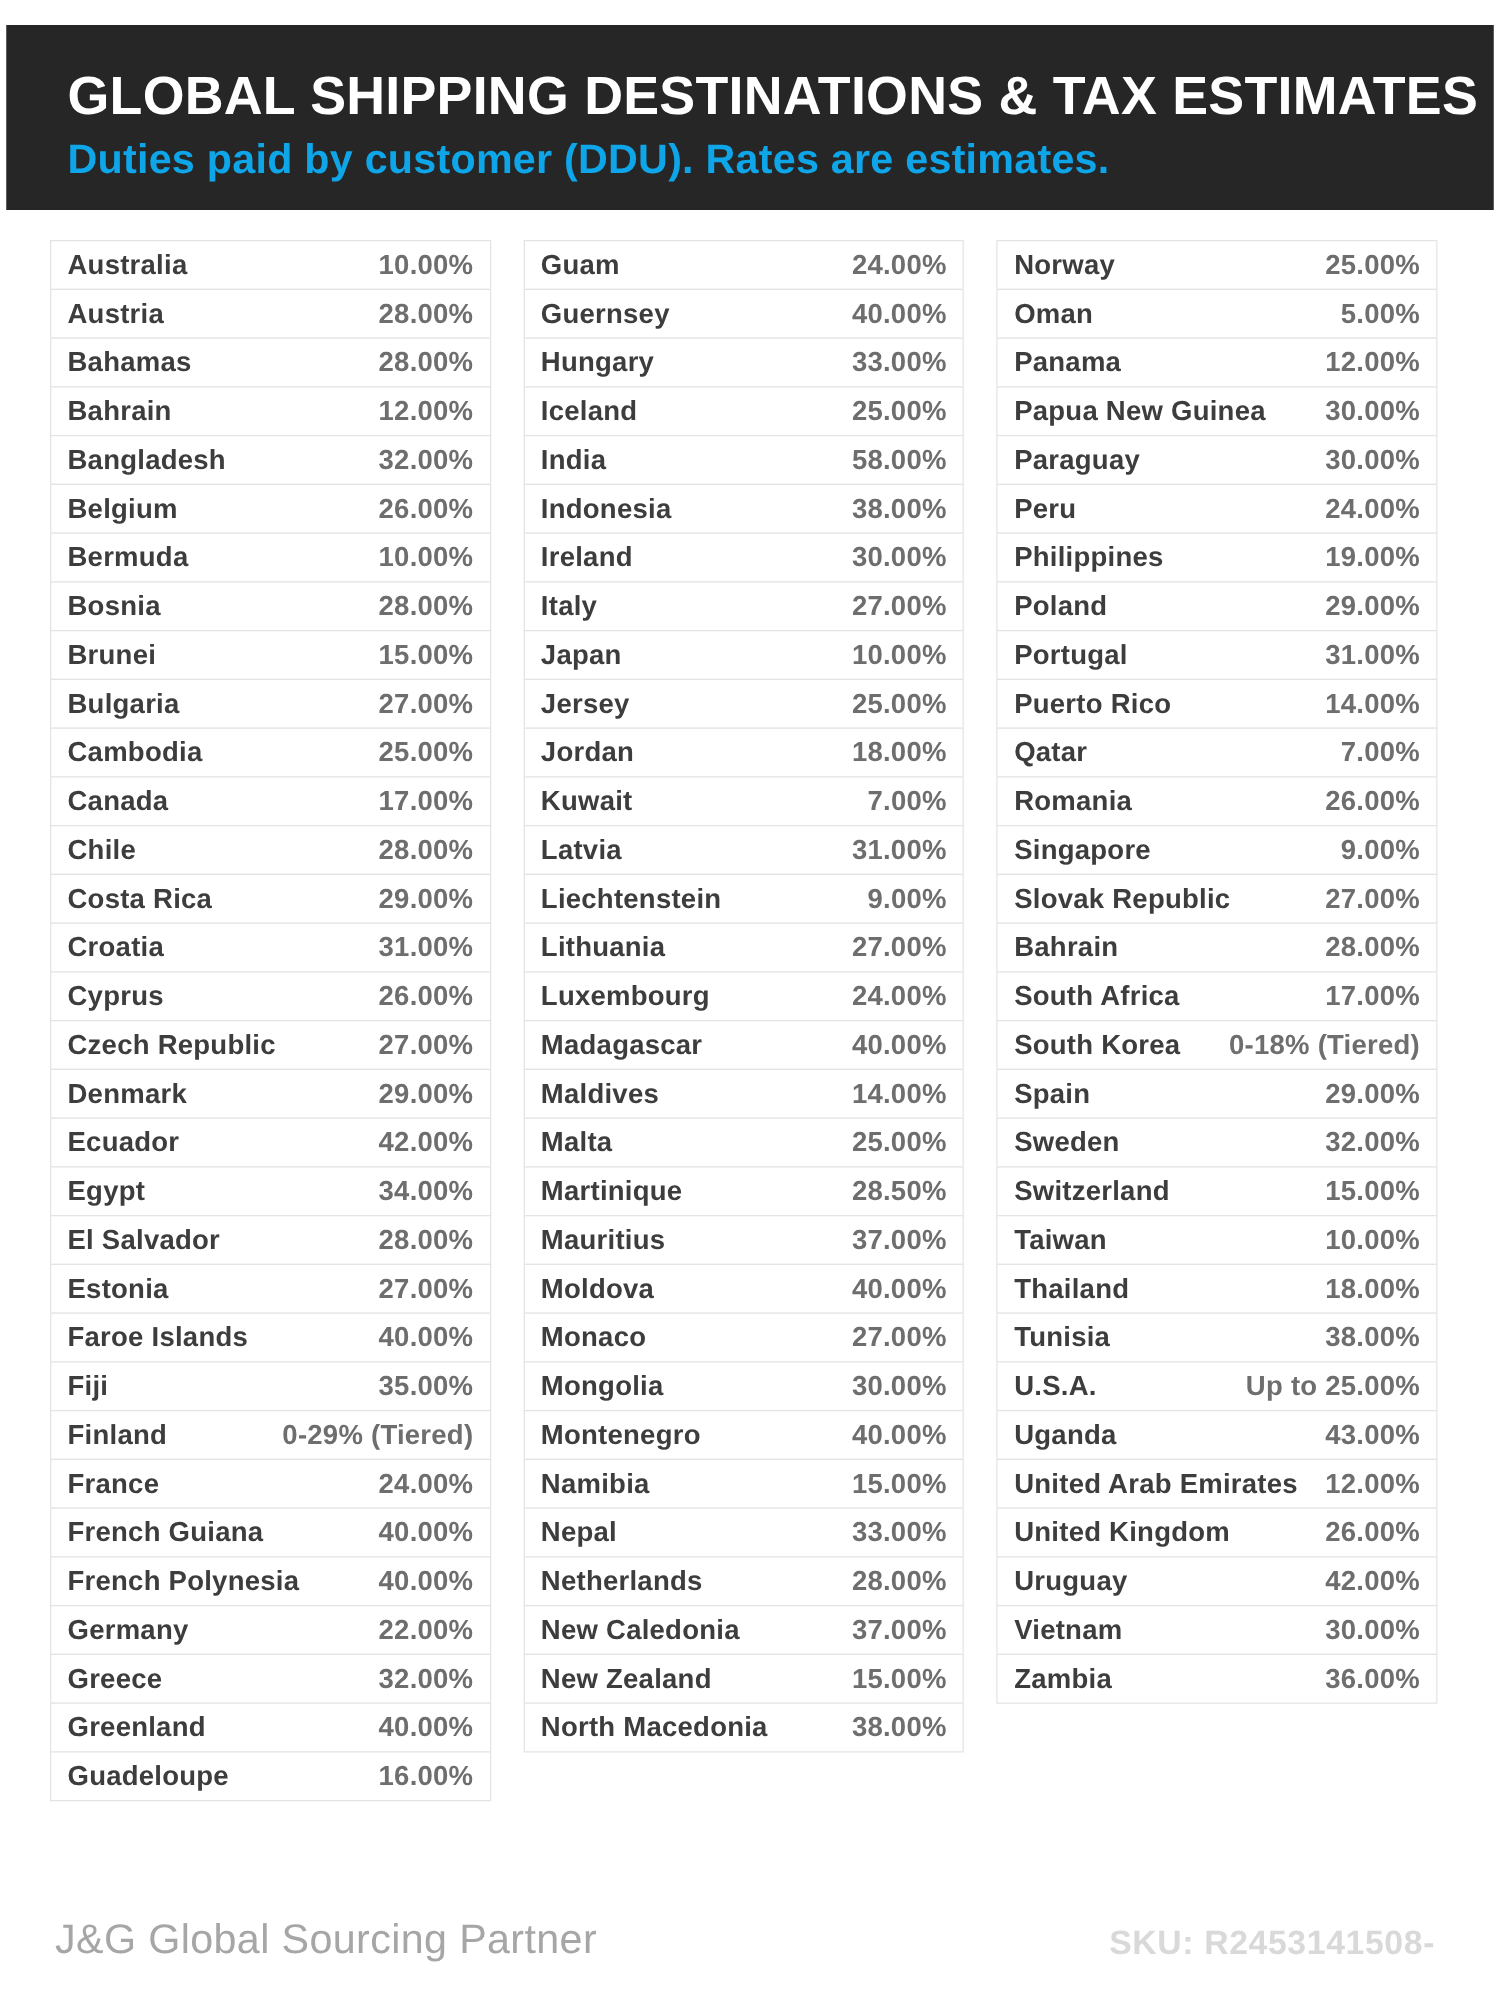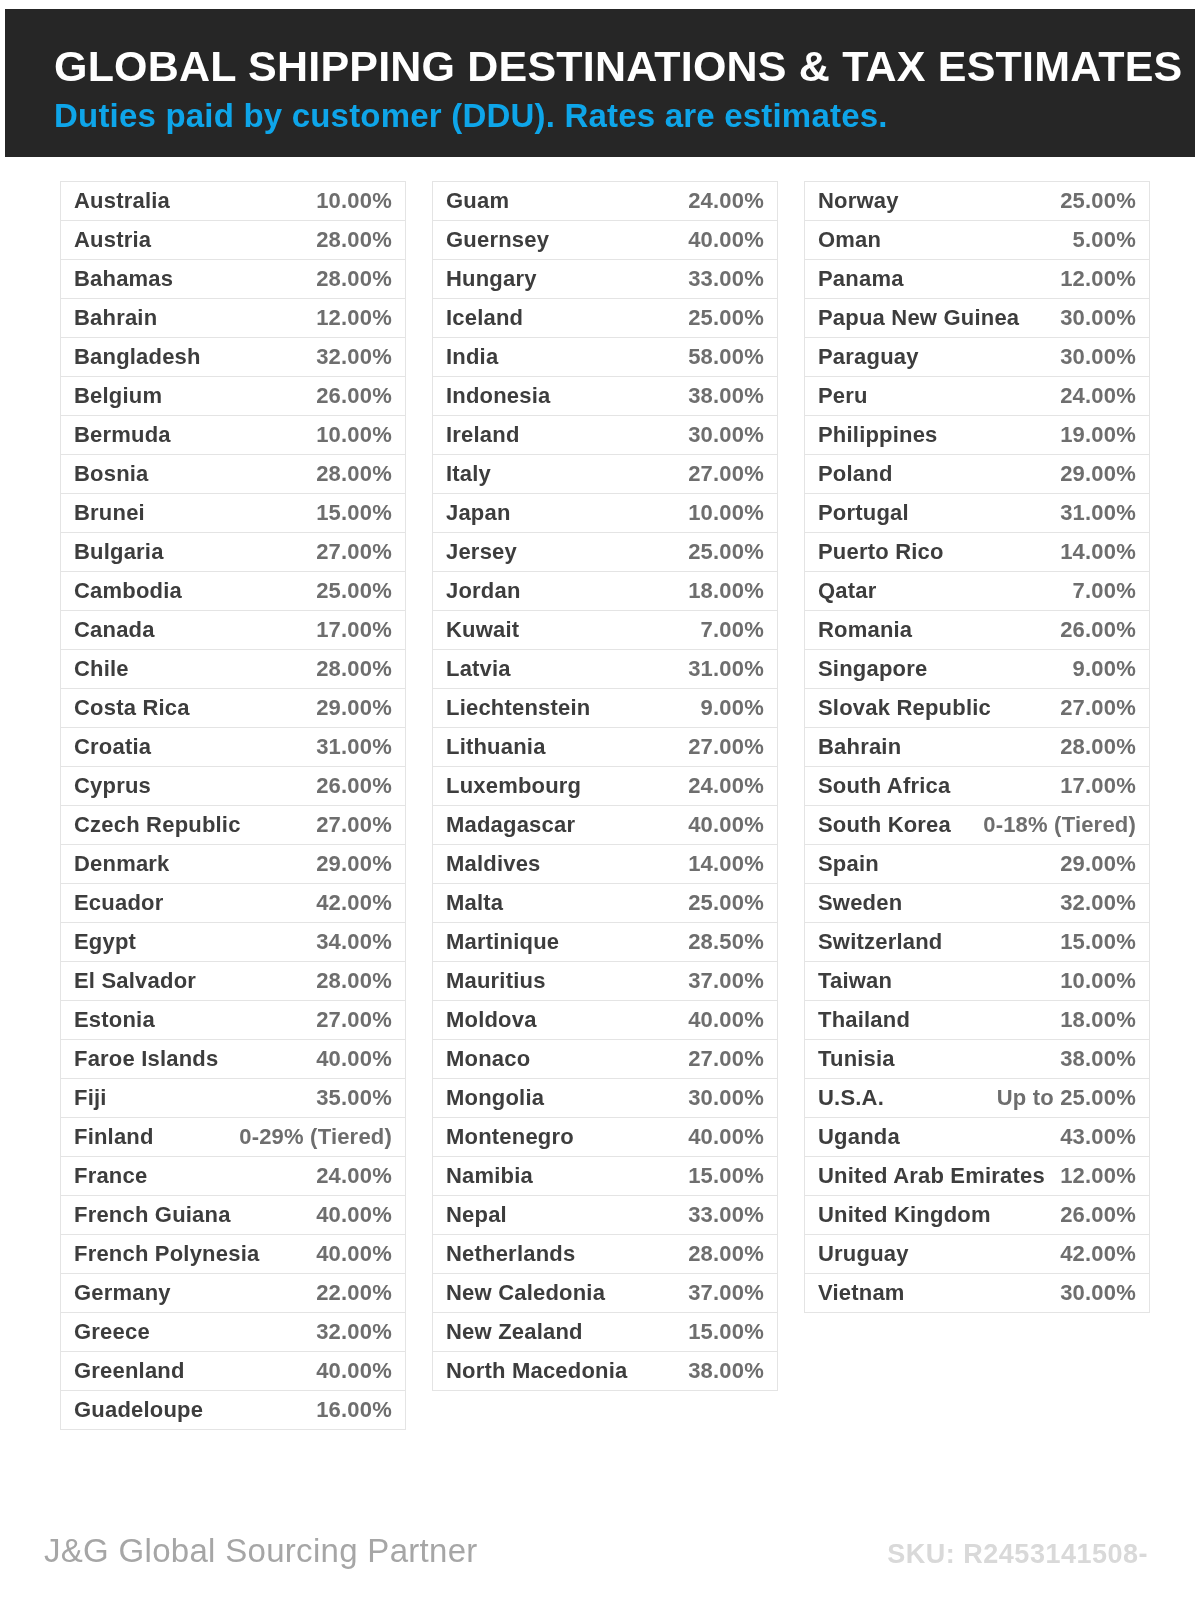--- a/index.html
+++ b/index.html
@@ -5,21 +5,21 @@
   html, body { margin: 0; padding: 0; background: #ffffff; }
   .page {
     position: relative;
     width: 1200px;
     height: 1600px;
     background: #ffffff;
     font-family: "Liberation Sans", sans-serif;
     overflow: hidden;
   }
   .header {
-    margin: 9px 5px 0 5px;
+    margin: 20px 5px 0 5px;
     height: 148px;
     background: #262626;
     box-sizing: border-box;
     padding: 34px 13px 0 49px;
   }
   .title {
     color: #ffffff;
     font-size: 43px;
     font-weight: 800;
     letter-spacing: 0.2px;
@@ -29,21 +29,21 @@
   .subtitle {
     margin-top: 7px;
     color: #0ea5e9;
     font-size: 33px;
     font-weight: 700;
     letter-spacing: 0.2px;
   }
   .grid {
     display: flex;
     gap: 26px;
-    padding: 24px 50px 0 60px;
+    padding: 24px 50px 0 40px;
     align-items: flex-start;
   }
   .col { flex: 1; min-width: 0; }
   .row {
     box-sizing: border-box;
     height: 40px;
     display: flex;
     align-items: center;
     justify-content: space-between;
     padding: 0 13px;
@@ -466,20 +466,24 @@
           <span class="rate">26.00%</span>
         </div>
         <div class="row">
           <span class="country">Uruguay</span>
           <span class="rate">42.00%</span>
         </div>
         <div class="row">
           <span class="country">Vietnam</span>
           <span class="rate">30.00%</span>
         </div>
+        <div class="row">
+          <span class="country">Zambia</span>
+          <span class="rate">36.00%</span>
+        </div>
       </section>
   </main>
 
   <footer class="footer">
     <div class="brand">J&amp;G Global Sourcing Partner</div>
     <div class="sku">SKU: R2453141508-</div>
   </footer>
 
 </div>
 

